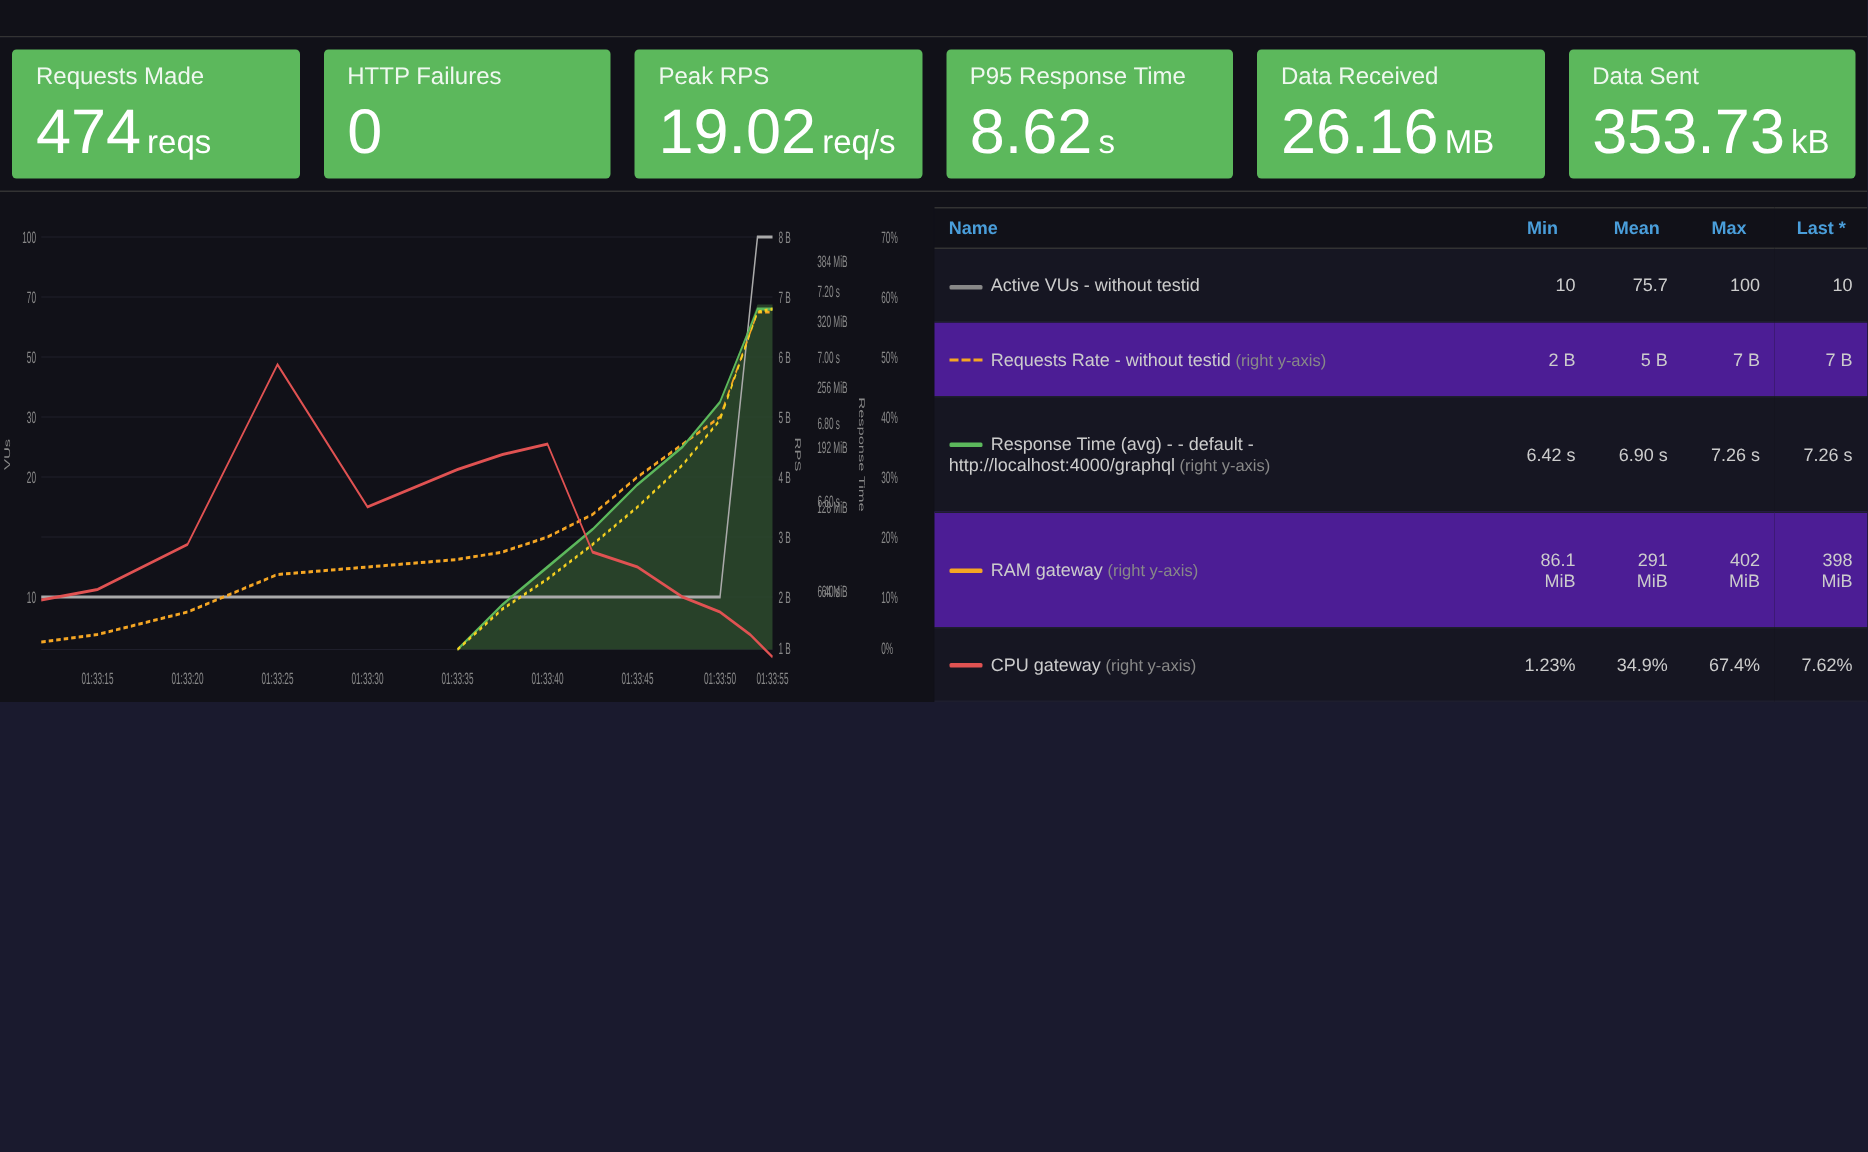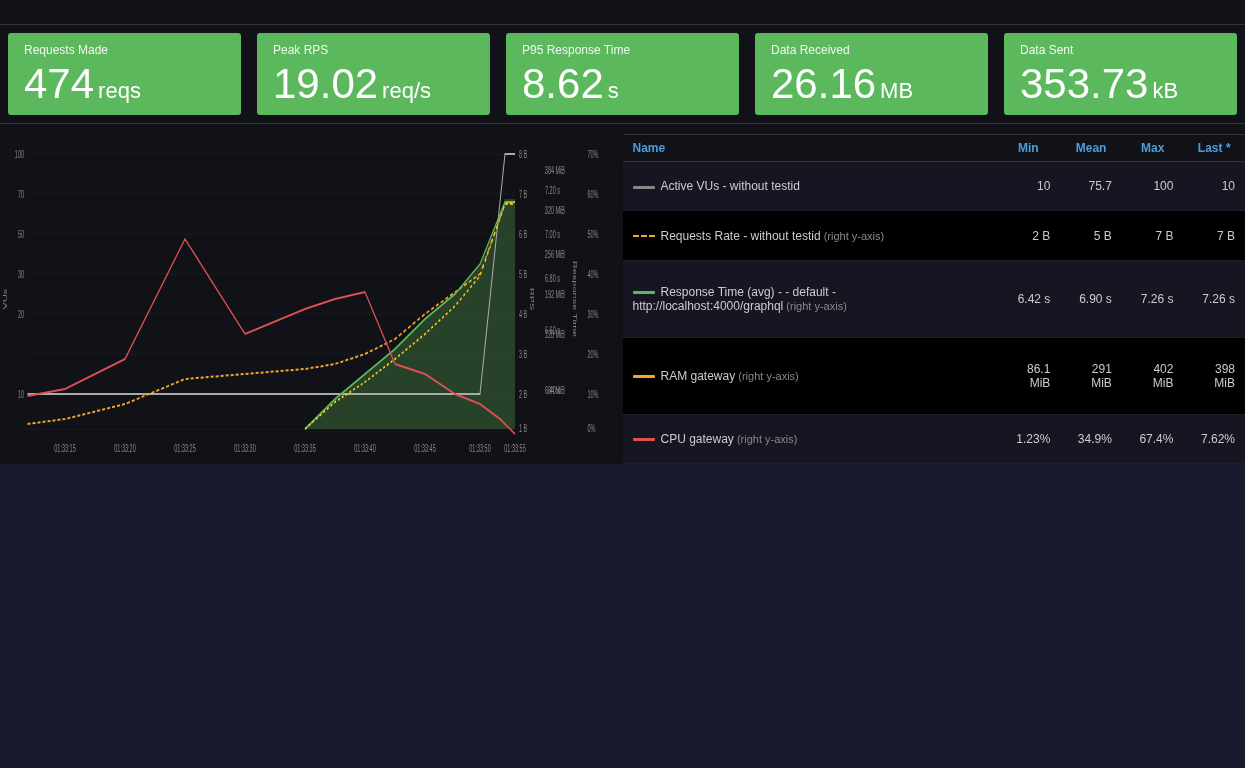--- a/index.html
+++ b/index.html
@@ -38,21 +38,21 @@
     }
     .metric-card {
       flex: 1;
       background: #5cb85c;
       margin: 8px;
       padding: 10px 16px;
       border-radius: 3px;
       color: #ffffff;
     }
     .metric-label {
-      font-size: 12px;
+      font-size: 16px;
       font-weight: 500;
       margin-bottom: 6px;
       opacity: 0.9;
     }
     .metric-value {
       font-size: 42px;
       font-weight: 300;
       line-height: 1;
     }
     .metric-unit {
@@ -98,21 +98,21 @@
       text-align: left;
       font-weight: 600;
       background: #111118;
     }
     .data-table th:not(:first-child) {
       text-align: center;
     }
     .data-table td {
       padding: 5px 10px;
       color: #cccccc;
-      background: #000000;
+      background: #4c1d95;
       border-bottom: 1px solid #1e1e2e;
     }
     .data-table td:not(:first-child) {
       text-align: right;
     }
     .data-table tr:nth-child(odd) td {
       background: #161622;
     }
 
     .right-note {
@@ -135,20 +135,26 @@
 <div class="header">
   <span class="header-chevron"></span>
   <span class="header-title"></span>
 </div>
 
 <div class="metrics-row" id="metrics-row">
 <div class="metric-card">
     <div class="metric-label">Requests Made</div>
     <div class="metric-value">
       474<span class="metric-unit">reqs</span>
+    </div>
+  </div>
+    <div class="metric-card">
+    <div class="metric-label">HTTP Failures</div>
+    <div class="metric-value">
+      0<span class="metric-unit"></span>
     </div>
   </div>
     <div class="metric-card">
     <div class="metric-label">Peak RPS</div>
     <div class="metric-value">
       19.02<span class="metric-unit">req/s</span>
     </div>
   </div>
     <div class="metric-card">
     <div class="metric-label">P95 Response Time</div>

